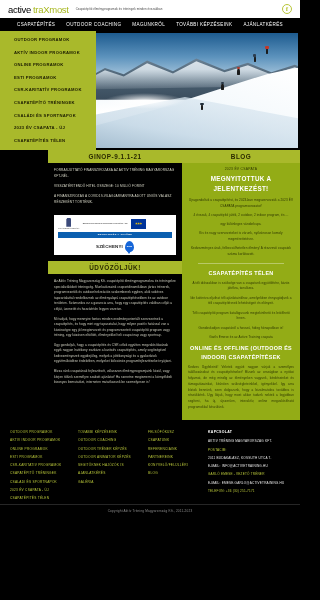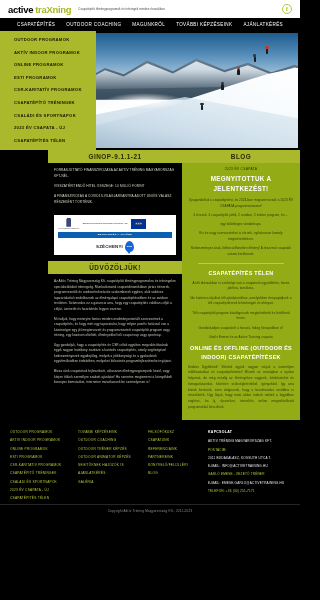--- a/index.html
+++ b/index.html
@@ -9,21 +9,21 @@
     font-family: "Liberation Sans", sans-serif;
     overflow: hidden;
   }
   body { position: relative; }
 
   
   .topbar {
     height: 18px; background: #fff;
     display: flex; align-items: center; padding: 0 8px;
   }
-  .logo { display: flex; align-items: baseline; font-weight: bold; letter-spacing: -.3px; }
+  .logo { display: flex; align-items: baseline; font-weight: normal; letter-spacing: -.3px; }
   .logo .w1 { color: #000; font-size: 9.5px; }
   .logo .w2 { color: #a8b820; font-size: 9.5px; margin-left: 2px; position: relative; }
   .logo .wx { color: #a8b820; font-size: 9.5px; }
   .tagline {
     font-size: 2.9px; color: #444; margin-left: 7px; letter-spacing: .1px;
     white-space: nowrap;
   }
   .fb {
     margin-left: auto; width: 10px; height: 10px; border-radius: 50%;
     border: 1px solid #b9c63a; color: #b9c63a; font-size: 7px;
@@ -195,21 +195,21 @@
   }
 </style>
 </head>
 <body>
 
 <div class="topbar">
   <div class="logo">
     <span class="w1">active</span>
     <span class="w2">tra</span>
     <span class="wx">X</span>
-    <span class="wx">ning</span>
+    <span class="wx">most</span>
   </div>
   <div class="tagline">Csapatépítő élményprogramok és tréningek minden évszakban</div>
   <div class="fb">f</div>
 </div>
 
 <nav class="nav">
   <a>CSAPATÉPÍTÉS</a>
   <a>OUTDOOR COACHING</a>
   <a>MAGUNKRÓL</a>
   <a>TOVÁBBI KÉPZÉSEINK</a>

